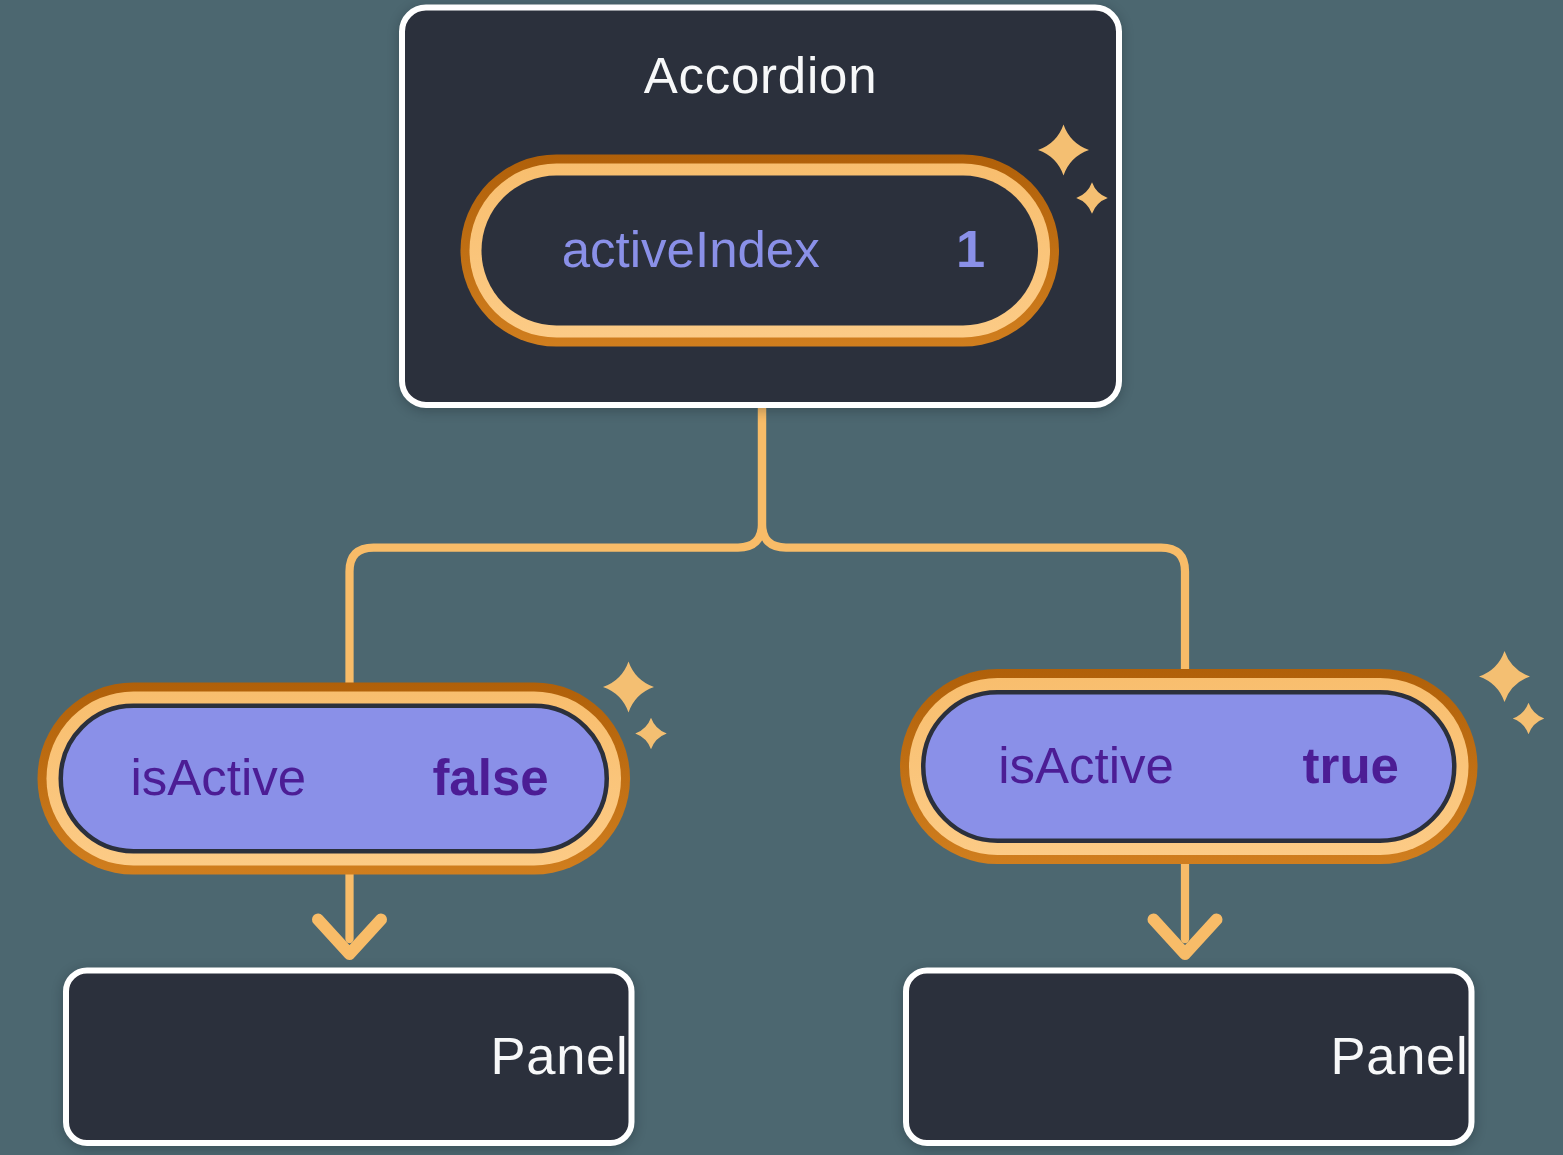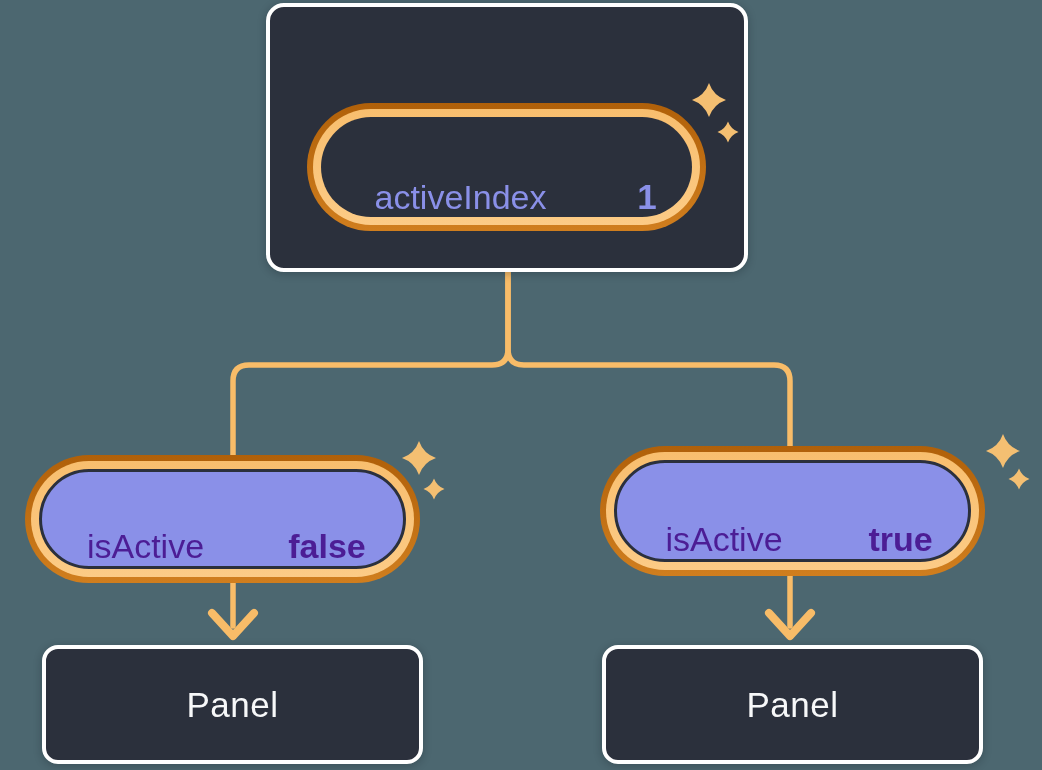--- a/index.html
+++ b/index.html
@@ -16,37 +16,37 @@
     position:absolute;box-sizing:border-box;z-index:2;
     background:#2B303C;border:4px solid #FFFFFF;border-radius:18px;
     box-shadow:0 2px 8px rgba(15,20,30,.28);
   }
   #accordion-box{left:266px;top:3px;width:482px;height:269px;}
   .card-title{
     color:#F7F8F9;font-size:34px;font-weight:400;text-align:center;
     margin:25px 0 0 0;letter-spacing:.5px;
   }
   .panel{left:42px;top:645px;width:381px;height:119px;border-radius:16px;
-    display:flex;align-items:center;justify-content:center;}
+    display:flex;align-items:center;justify-content:flex-end;}
   #panel-right{left:602px;}
   .panel-title{color:#F7F8F9;font-size:35px;font-weight:400;letter-spacing:.5px;}
 
   
   .pill{
     position:absolute;box-sizing:border-box;z-index:2;
     border-radius:999px;padding:6px;
     background:linear-gradient(180deg,#B06009 0%,#D07E1E 100%);
   }
   .pill-mid{
     height:100%;box-sizing:border-box;border-radius:999px;padding:8px;
     background:linear-gradient(180deg,#F8BE6E 0%,#FCCB86 100%);
   }
   .pill-core{
     height:100%;box-sizing:border-box;border-radius:999px;
-    display:flex;align-items:flex-end;overflow:hidden;
+    display:flex;align-items:center;overflow:hidden;
   }
   .pill-core.dark{background:#2B303C;}
   .pill-core.purple{background:#8A90E8;border:3px solid #2B303C;}
   .seg{display:flex;align-items:center;justify-content:center;}
   .seg-label{flex:1;}
   .pill-core.dark .seg-label{color:#8A90E8;font-size:34px;}
   .pill-core.dark .seg-value{color:#8A90E8;font-size:35px;font-weight:700;width:90px;}
   .pill-core.dark .divider{width:2px;background:#E9AB58;}
   .pill-core.purple .seg-label{color:#4c1d95;font-size:34px;}
   .pill-core.purple .seg-value{color:#4c1d95;font-size:34px;font-weight:700;}
@@ -72,20 +72,21 @@
     <path d="M 508 268 L 508 349 Q 508 365 492 365 L 249 365 Q 233 365 233 381 L 233 626"></path>
     <path d="M 508 268 L 508 349 Q 508 365 524 365 L 774 365 Q 790 365 790 381 L 790 626"></path>
   </g>
   <g fill="none" stroke="#F8BC68" stroke-width="8" stroke-linecap="round" stroke-linejoin="round">
     <path d="M 212 613 L 233 636 L 254 613"></path>
     <path d="M 769 613 L 790 636 L 811 613"></path>
   </g>
 </svg>
 
 <div class="card" id="accordion-box">
+  <div class="card-title">Accordion</div>
   <div class="pill" id="state-pill">
     <div class="pill-mid">
       <div class="pill-core dark">
         <div class="seg seg-label">activeIndex</div>
         <div class="divider"></div>
         <div class="seg seg-value">1</div>
       </div>
     </div>
   </div>
 </div>

